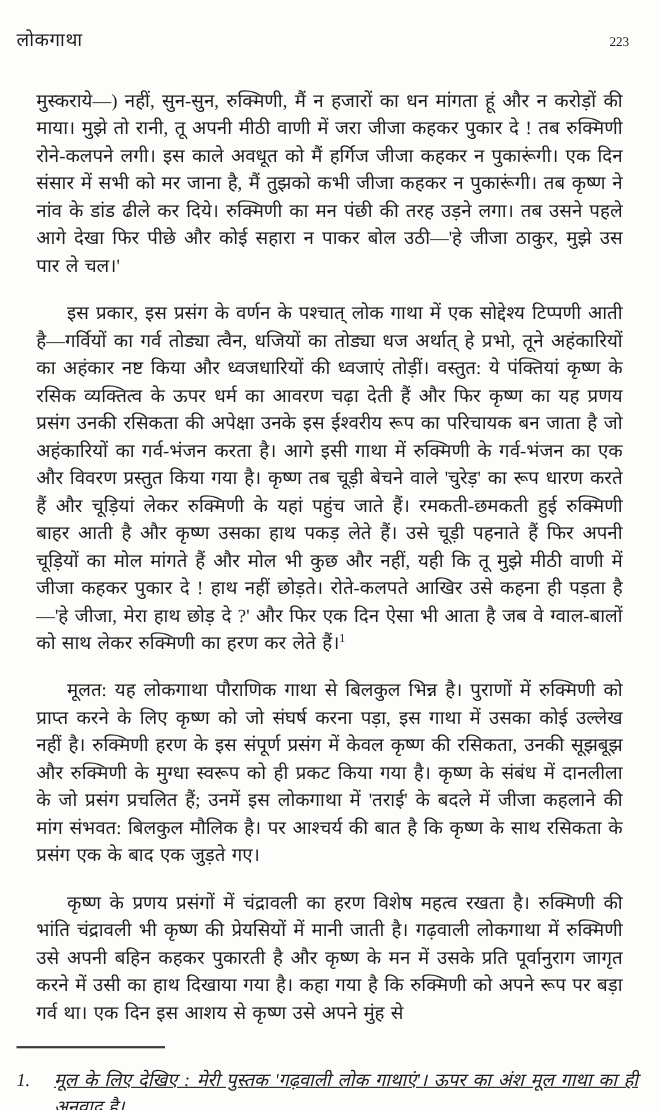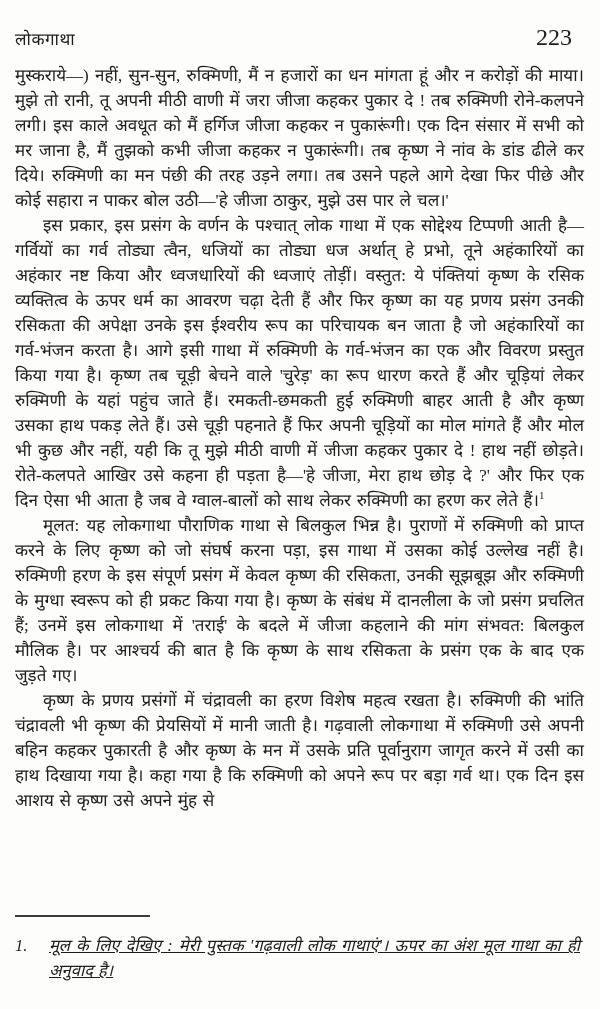--- a/index.html
+++ b/index.html
@@ -26,26 +26,26 @@
     justify-content: space-between;
     align-items: baseline;
     font-size: 17px;
     line-height: 22px;
     margin-bottom: 12px;
   }
   .running-title {
     letter-spacing: 0.5px;
   }
   .page-number {
-    font-size: 24px;
+    font-size: 12px;
     padding-right: 12px;
     font-family: "Liberation Serif", "DejaVu Serif", serif;
   }
   .page-body p.para {
-    margin: 0;
+    margin: 18px;
     font-size: 17px;
     line-height: 25px;
     text-align: justify;
     text-justify: inter-word;
     word-spacing: 1.5px;
   }
   .page-body p.para.indent {
     text-indent: 28px;
   }
   sup.fn-ref {

